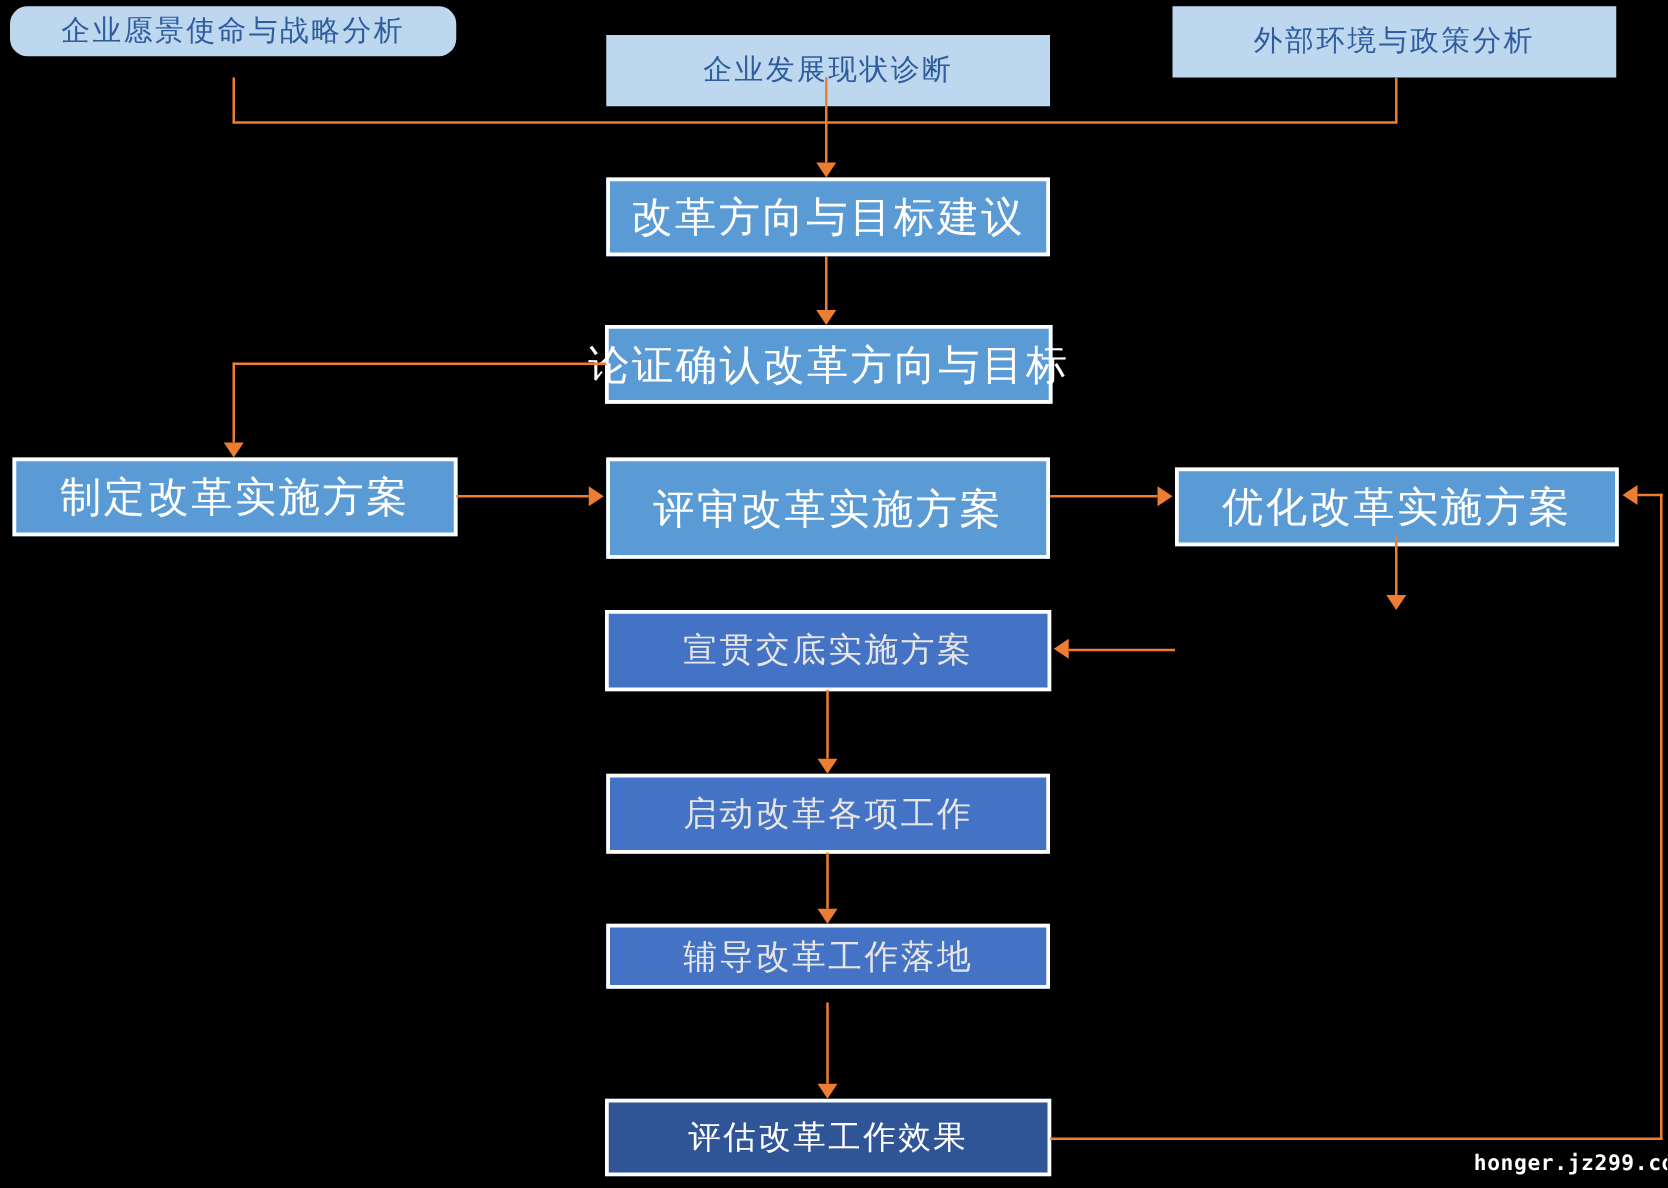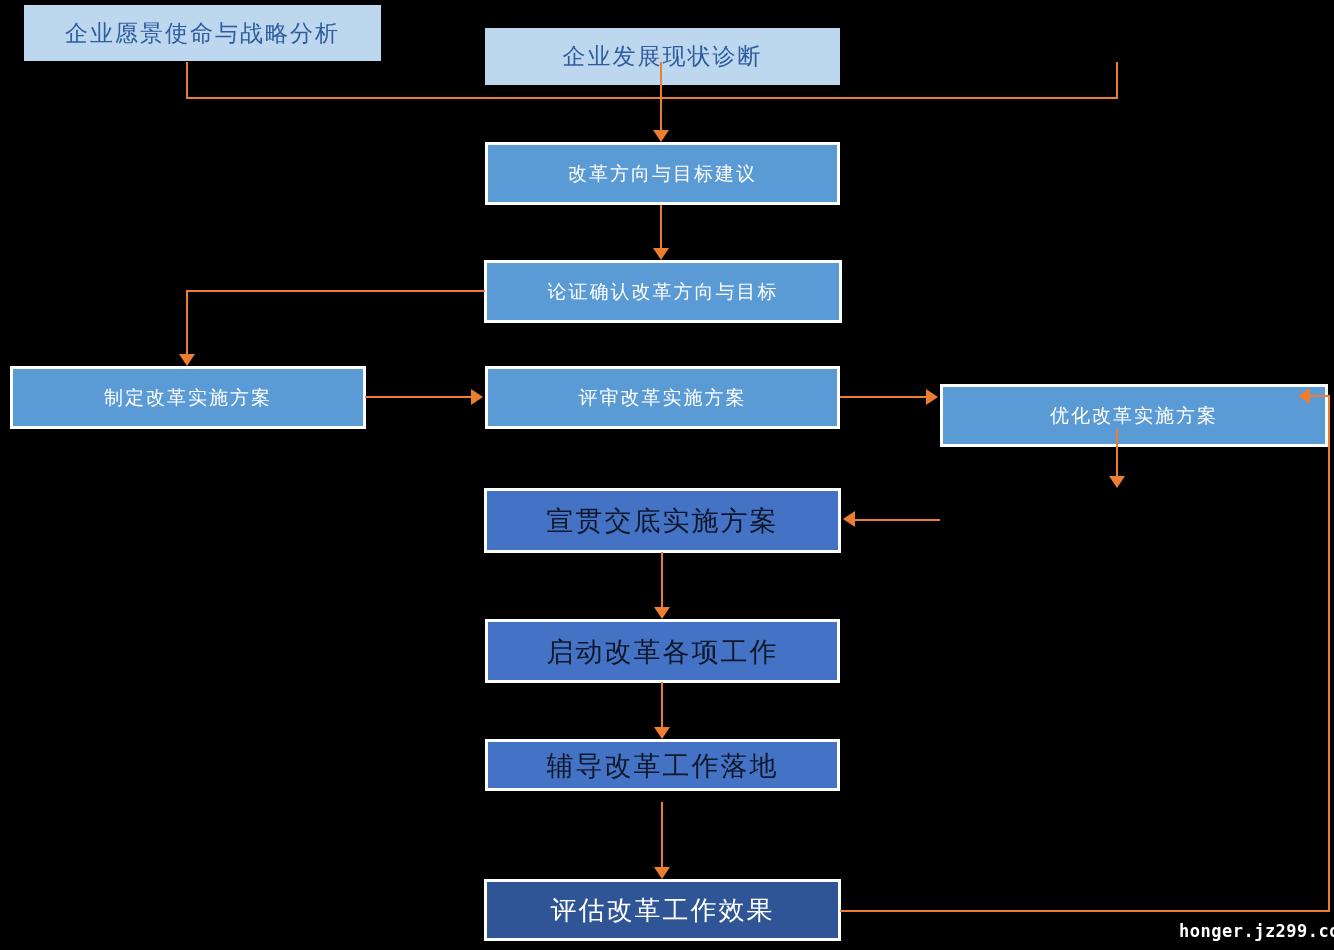--- a/index.html
+++ b/index.html
@@ -9,32 +9,32 @@
     overflow:hidden;
     font-family:"DejaVu Sans","Liberation Sans",sans-serif;
   }
   
   .node{
     position:absolute;display:flex;align-items:center;justify-content:center;
     text-align:center;box-sizing:border-box;white-space:nowrap;
     letter-spacing:2px;line-height:1;
   }
   .light{background:var(--light_box_fill,#bdd7ee);color:var(--light_box_text,#2e5c9e);font-size:23px;}
-  .mid{background:var(--mid_box_fill,#5b9bd5);border:3px solid var(--box_border,#fff);color:#fff;font-size:19px;}
-  .dark{background:var(--dark_box_fill,#4472c4);border:3px solid var(--box_border,#fff);color:#0f172a;font-size:27px;}
+  .mid{background:var(--mid_box_fill,#5b9bd5);border:3px solid var(--box_border,#fff);color:#fff;font-size:33px;}
+  .dark{background:var(--dark_box_fill,#4472c4);border:3px solid var(--box_border,#fff);color:#e5e5e5;font-size:27px;}
   .darkest{background:var(--darkest_box_fill,#2f5597);border:3px solid var(--box_border,#fff);color:#fff;font-size:26px;}
 
-  #n-vision  {left:24px;   top:5px;  width:357px;height:56px;}
+  #n-vision  {left:8px;   top:5px;  width:357px;height:40px;border-radius:14px;}
   #n-status  {left:485px; top:5px;  width:355px;height:57px;margin-top:23px;}
   #n-external{left:938px; top:5px;  width:355px;height:57px;}
   #n-proposal{left:485px; top:142px;width:355px;height:63px;}
   #n-confirm {left:484px; top:260px;width:358px;height:63px;}
   #n-draft   {left:10px;  top:366px;width:356px;height:63px;}
-  #n-review  {left:485px; top:366px;width:355px;height:63px;}
-  #n-optimize{left:940px; top:384px;width:388px;height:63px;}
+  #n-review  {left:485px; top:366px;width:355px;height:81px;}
+  #n-optimize{left:940px; top:374px;width:355px;height:63px;}
   #n-publish {left:940px; top:488px;width:355px;height:64px;}
   #n-brief   {left:484px; top:488px;width:357px;height:65px;}
   #n-launch  {left:485px; top:619px;width:355px;height:64px;}
   #n-coach   {left:485px; top:739px;width:355px;height:52px;}
   #n-evaluate{left:484px; top:879px;width:357px;height:62px;}
 
   
   .hline,.vline{position:absolute;background:var(--connector,#ed7d31);}
   .hline{height:2px;}
   .vline{width:2px;}
@@ -91,20 +91,21 @@
     color:var(--watermark_text,#fff);white-space:nowrap;
   }
 </style>
 </head>
 <body>
 
 <div class="canvas">
 
   <div class="node light" id="n-vision">企业愿景使命与战略分析</div>
   <div class="node light" id="n-status">企业发展现状诊断</div>
+  <div class="node light" id="n-external">外部环境与政策分析</div>
 
   <div class="node mid" id="n-proposal">改革方向与目标建议</div>
   <div class="node mid" id="n-confirm">论证确认改革方向与目标</div>
   <div class="node mid" id="n-draft">制定改革实施方案</div>
   <div class="node mid" id="n-review">评审改革实施方案</div>
   <div class="node mid" id="n-optimize">优化改革实施方案</div>
   <div class="node dark" id="n-brief">宣贯交底实施方案</div>
   <div class="node dark" id="n-launch">启动改革各项工作</div>
   <div class="node dark" id="n-coach">辅导改革工作落地</div>
   <div class="node darkest" id="n-evaluate">评估改革工作效果</div>

